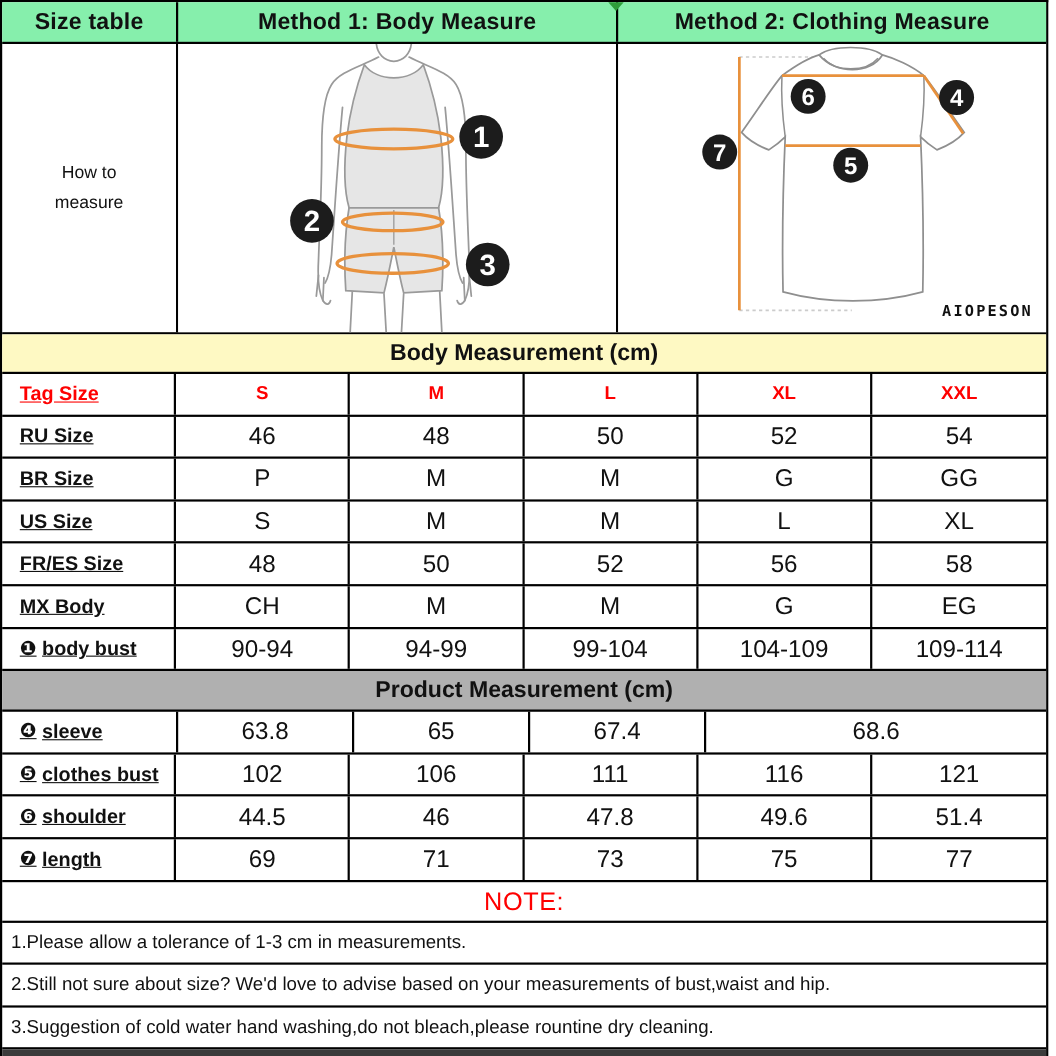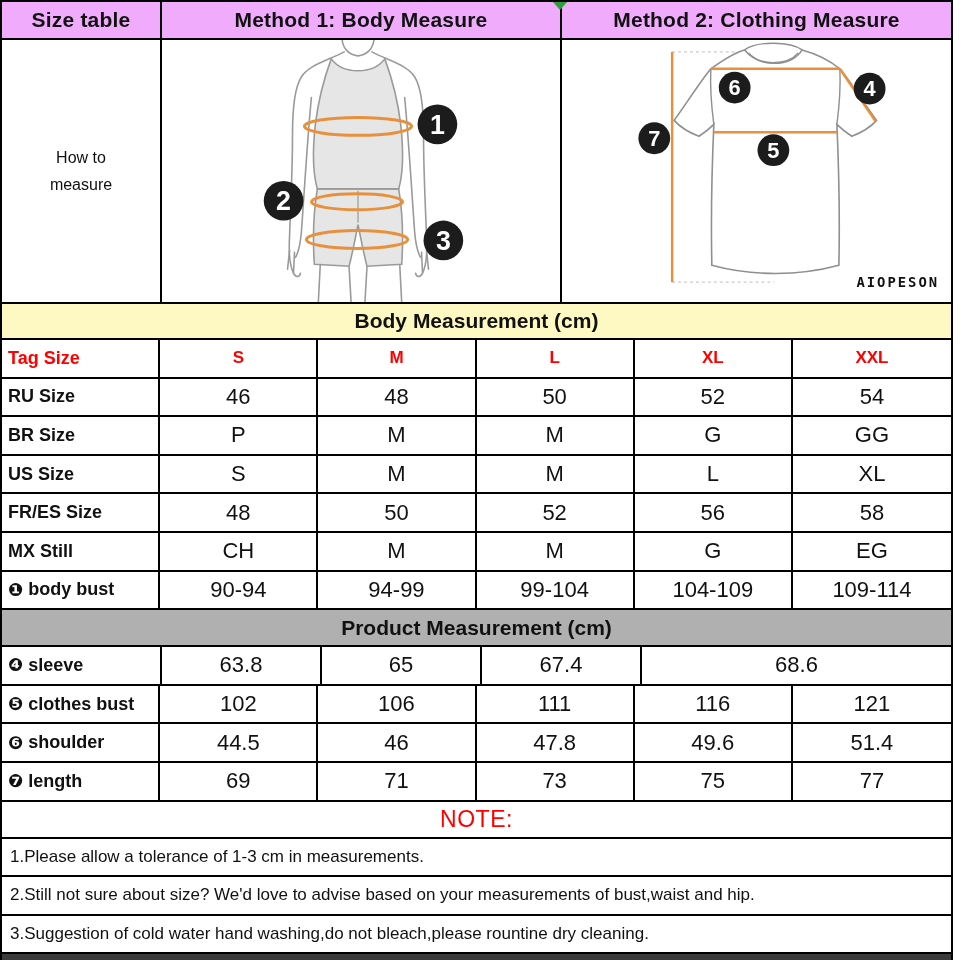--- a/index.html
+++ b/index.html
@@ -8,31 +8,31 @@
          border-left:2px solid #000;border-top:2px solid #000;border-right:2px solid #000;
          display:flex;flex-direction:column;background:#fff;}
   .r{display:flex;box-sizing:border-box;border-bottom:2px solid #000;flex-shrink:0;}
   .cell{box-sizing:border-box;display:flex;align-items:center;}
   .cb{border-right:2px solid #000;}
   .center{justify-content:center;text-align:center;}
   .c-label{width:160px;}
   .c-m1{width:400px;}
   .c-flex{flex:1 1 auto;}
   .c-val{width:160px;justify-content:center;}
-  .r-top{height:38px;background:#f0abfc;}
+  .r-top{height:38px;background:#86efac;}
   .h1{font-weight:bold;font-size:21px;letter-spacing:.2px;}
   .r-diag{height:264px;}
   .howto{font-weight:normal;font-size:16px;line-height:1.7;text-align:center;width:100%;}
   .diagcell{justify-content:center;align-items:stretch;background:#fff;}
   .diagcell svg{display:block;width:100%;height:100%;}
   .r-sec{height:36px;background:#fef9c3;justify-content:center;}
   .r-sec2{height:37px;background:#b0b0b0;justify-content:center;}
   .sec-title{font-weight:bold;font-size:21px;}
   .dr{height:38.6px;}
-  .lbl{font-weight:bold;font-size:18px;padding-left:6px;}
+  .lbl{font-weight:bold;font-size:18px;padding-left:16px;text-decoration:underline;}
   .val{font-size:22px;}
   .red{color:#fe0000;}
   .rb{color:#fe0000;font-weight:bold;font-size:17px;}
   .mk{font-family:"DejaVu Sans",sans-serif;font-size:18px;line-height:1;}
   .mk:not(:empty){margin-right:5px;}
   .r-noteh{height:37px;justify-content:center;}
   .note-title{color:#fe0000;font-size:23px;letter-spacing:.5px;}
   .r-note{height:38.6px;}
   .note{font-size:17px;padding-left:8px;}
   .bottom-band{flex:1 1 auto;min-height:5px;background:#3b3b3b;border-bottom:none;}
@@ -191,21 +191,21 @@
     <div class="cell cb c-val val">48</div>
     <div class="cell cb c-val val">50</div>
     <div class="cell cb c-val val">52</div>
     <div class="cell cb c-val val">56</div>
     <div class="cell c-val c-flex val">58</div>
   </div>
 
   <div class="r dr">
     <div class="cell cb c-label lbl">
         <span class="mk"></span>
-        <span>MX Still</span>
+        <span>MX Body</span>
       </div>
     <div class="cell cb c-val val">CH</div>
     <div class="cell cb c-val val">M</div>
     <div class="cell cb c-val val">M</div>
     <div class="cell cb c-val val">G</div>
     <div class="cell c-val c-flex val">EG</div>
   </div>
 
   <div class="r dr">
     <div class="cell cb c-label lbl">

